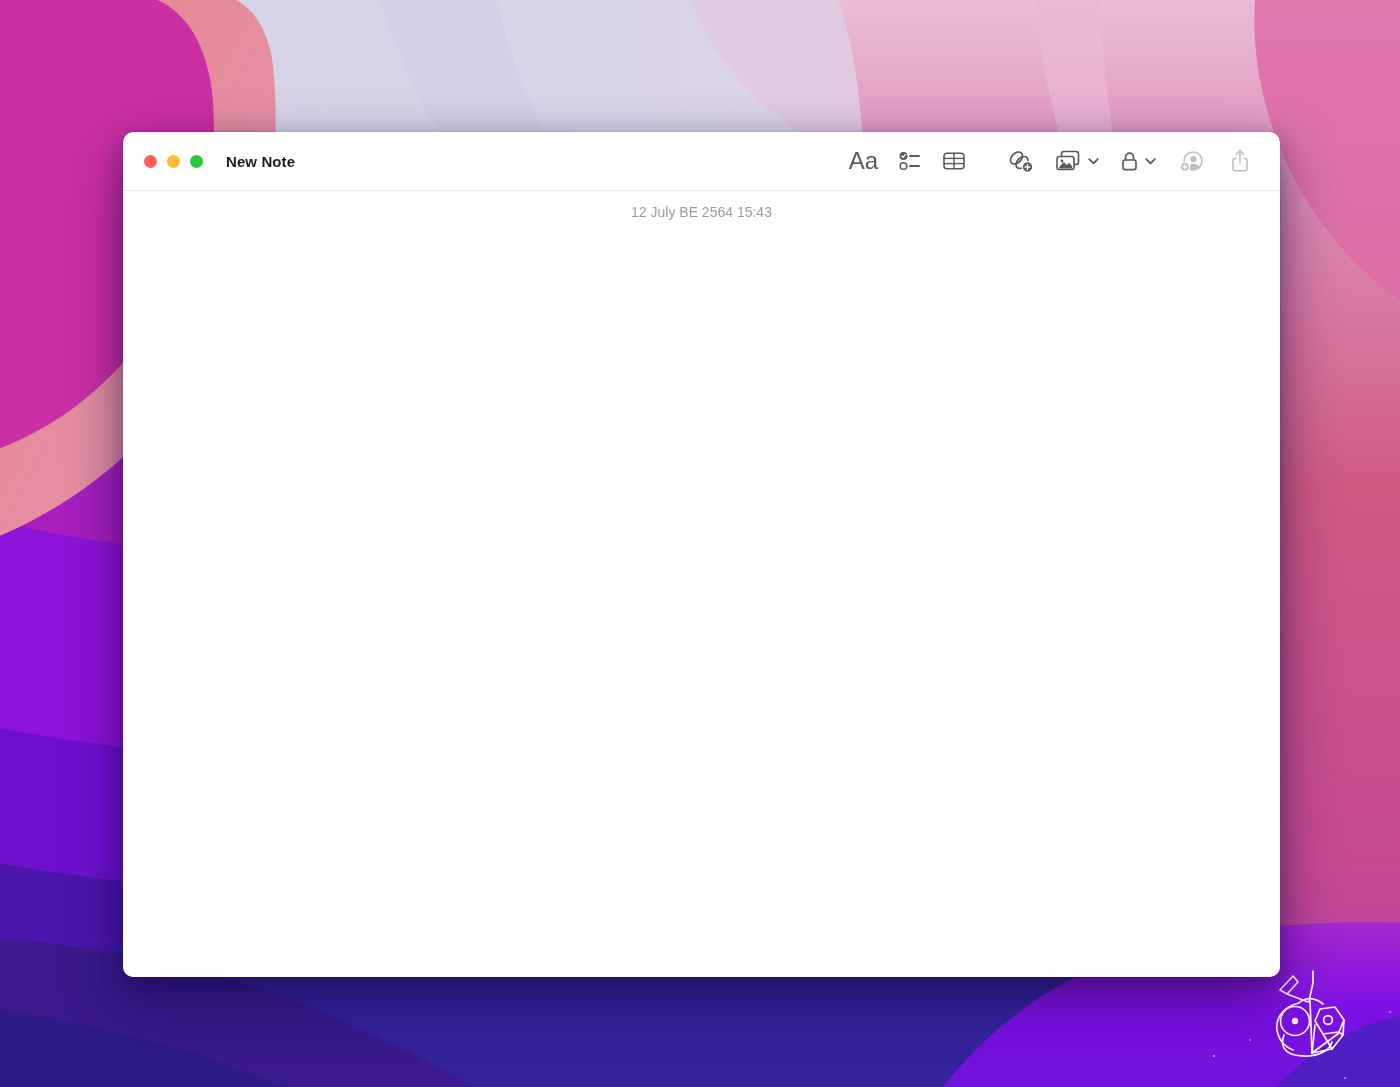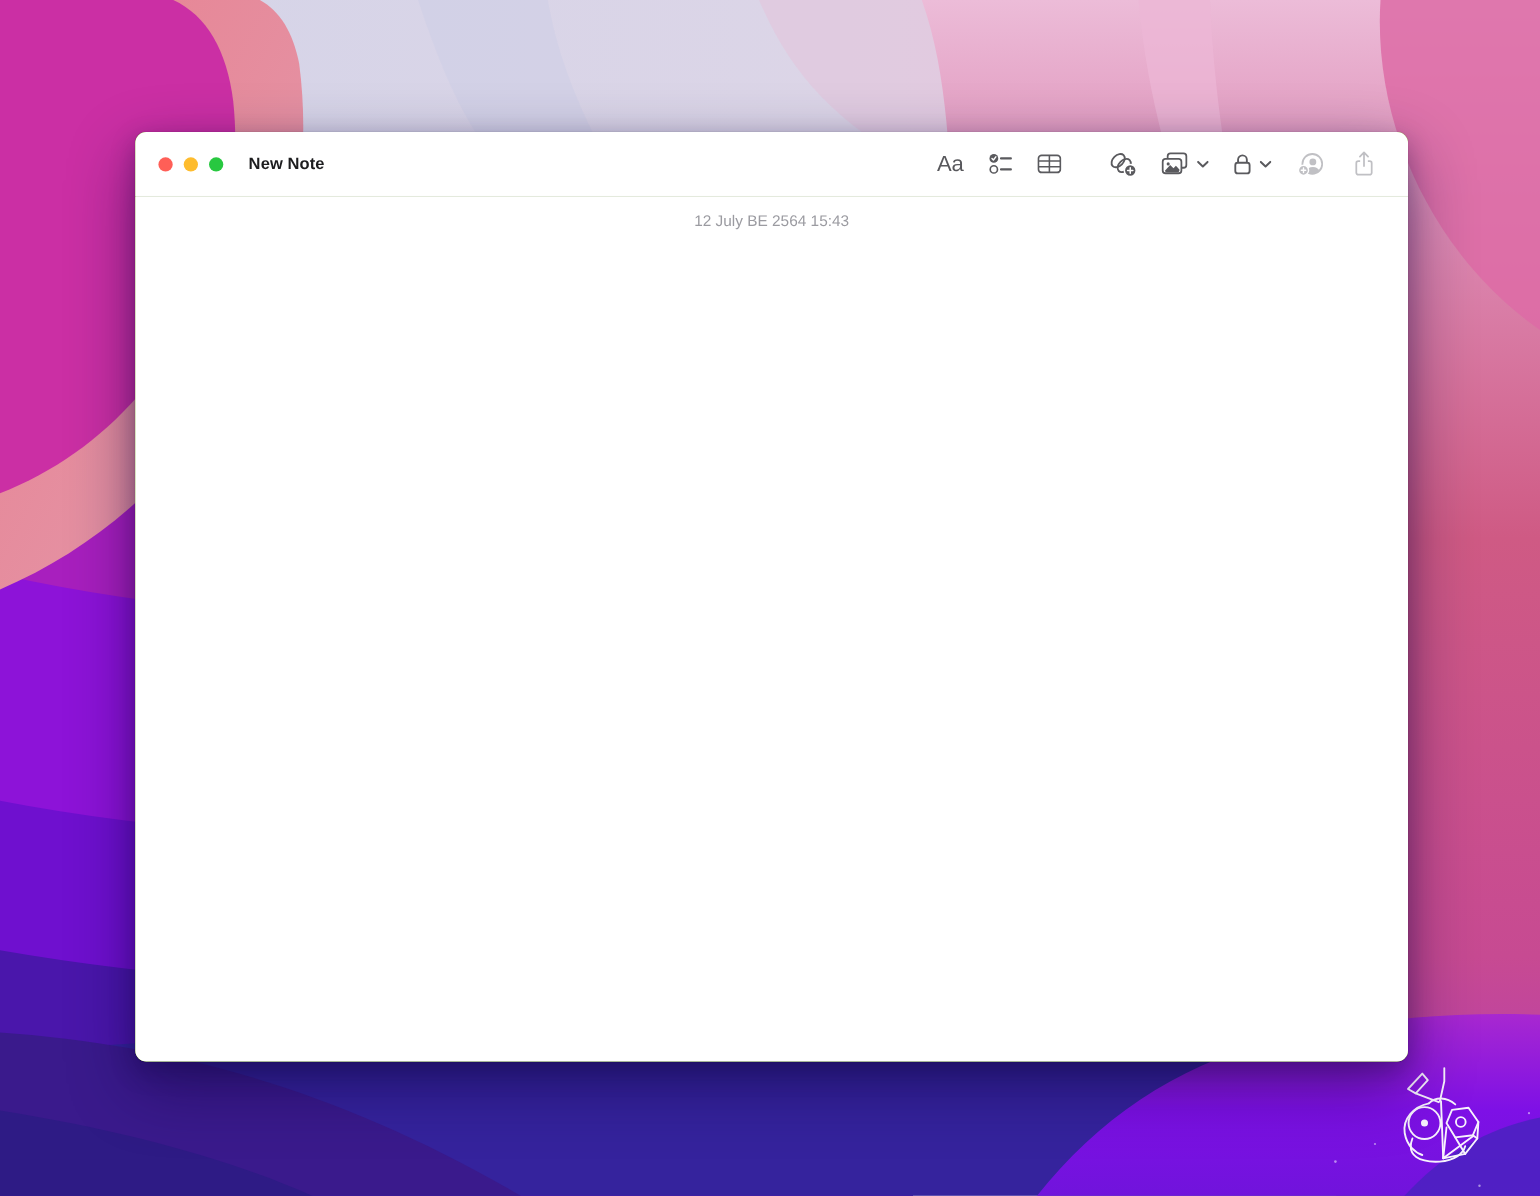--- a/index.html
+++ b/index.html
@@ -6,22 +6,22 @@
   body{
     width:1400px;height:1087px;overflow:hidden;position:relative;
     font-family:"Liberation Sans","DejaVu Sans",sans-serif;
     background:#d9d8e9;
   }
   .wallpaper{position:absolute;inset:0;width:1400px;height:1087px;}
   .doodle{position:absolute;left:1263px;top:963px;width:102px;height:112px;}
 
   
   .window{
-    position:absolute;left:123px;top:120px;width:1157px;height:845px;
-    background:#84cc16;border-radius:10px;
+    position:absolute;left:123px;top:132px;width:1157px;height:845px;
+    background:#4c1d95;border-radius:10px;
     box-shadow:0 0 1px rgba(0,0,0,.35), 0 22px 60px rgba(15,5,60,.48), 0 8px 22px rgba(15,5,60,.28);
     display:flex;flex-direction:column;
   }
   .titlebar{
     height:58px;flex:0 0 58px;display:flex;align-items:center;
     padding:0 22px 0 21px;border-bottom:1px solid #ebebed;
     background:#ffffff;border-radius:10px 10px 0 0;
   }
   .traffic{display:flex;align-items:center;gap:10px;}
   .tl{width:13px;height:13px;border-radius:50%;display:inline-block;}
@@ -31,21 +31,21 @@
   .win-title{margin-left:23px;font-size:15px;font-weight:bold;color:#1d1d1f;letter-spacing:.1px;}
 
   .toolbar{margin-left:auto;display:flex;align-items:center;}
   .tb-btn{
     display:flex;align-items:center;justify-content:center;
     height:32px;min-width:32px;border:none;background:transparent;padding:0 2px;
     color:#5a5a5e;cursor:default;border-radius:6px;
   }
   .tb-btn svg{display:block;}
   .tb-btn.disabled{color:#c0c0c4;}
-  .tb-label{font-size:20px;color:#58585c;line-height:1;}
+  .tb-label{font-size:24px;color:#58585c;line-height:1;}
   .chev{margin-left:6px;}
   .gap-lg{margin-left:34px;}
   .gap-md{margin-left:17px;}
   .gap-sm{margin-left:13px;}
 
   .note-body{flex:1;background:#ffffff;border-radius:0 0 10px 10px;padding-top:13px;}
   .note-date{width:100%;text-align:center;font-size:14px;color:#9b9ba1;}
 </style>
 </head>
 <body>

